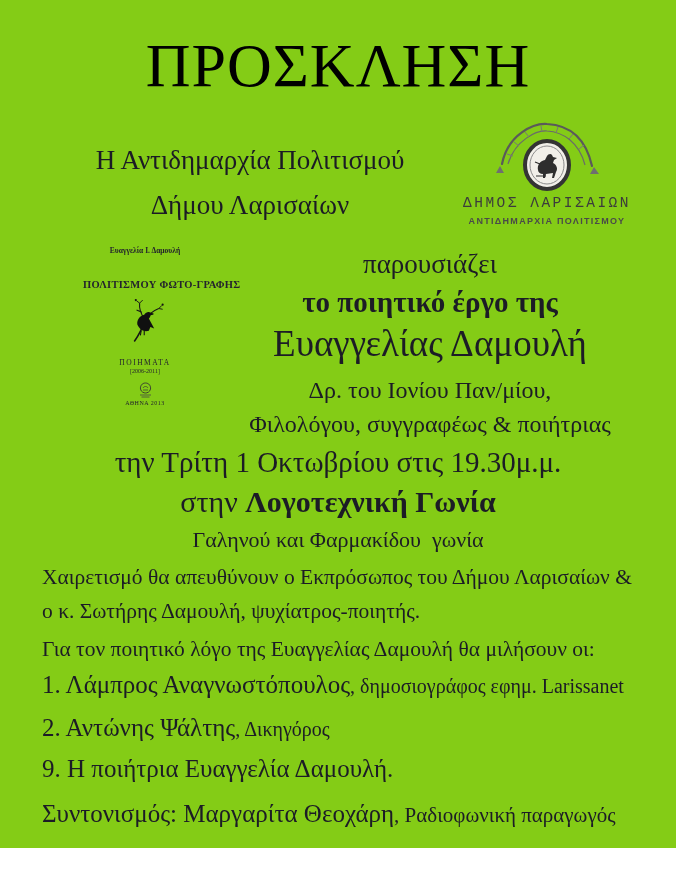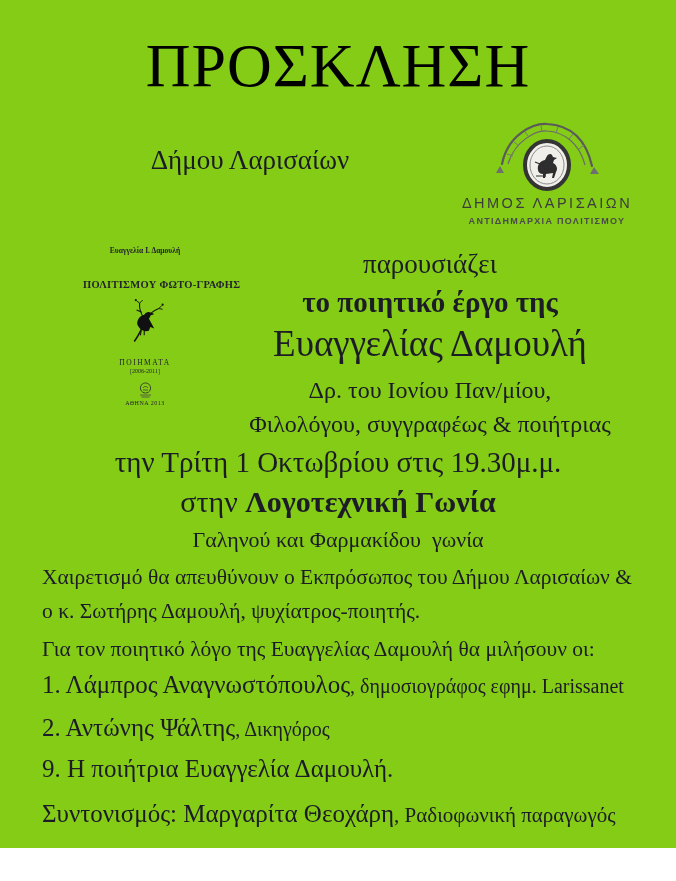--- a/index.html
+++ b/index.html
@@ -21,21 +21,21 @@
   }
 
   
   .host{top:138px;left:48px;width:404px;text-align:center;
         font-size:27px;line-height:45px;color:#1b1b25;}
 
   
   .logo{top:120px;left:450px;width:194px;text-align:center;color:#3d3d3d;}
   .logo .emblem{width:122px;height:74px;display:block;margin:0 auto;}
   .logo-name{
-    font-family:Liberation Sans, sans-serif;
+    font-family:Liberation Mono, monospace;
     font-size:14.5px;letter-spacing:2.5px;color:#3c3c3c;
     margin-top:1px;white-space:nowrap;
   }
   .logo-sub{
     font-family:"Liberation Sans","DejaVu Sans",sans-serif;
     font-size:9px;font-weight:bold;letter-spacing:1.3px;color:#4a4a4a;
     margin-top:5px;white-space:nowrap;
   }
 
   
@@ -80,20 +80,21 @@
   .coord .co-role{font-size:21px;}
 </style>
 </head>
 <body>
 
 <div class="page">
 
   <div class="abs title">ΠΡΟΣΚΛΗΣΗ</div>
 
   <div class="abs host">
+    <div>Η Αντιδημαρχία Πολιτισμού</div>
     <div>Δήμου Λαρισαίων</div>
   </div>
 
   <div class="abs logo">
     <svg class="emblem" viewBox="0 0 122 74" aria-hidden="true">
 
       <path d="M16,44 C22,14 48,3 61,4 C80,5 99,15 106,46" fill="none" stroke="#5a5a5a" stroke-width="2.2" stroke-linecap="round"></path>
       <path d="M22,44 C29,20 51,10 61,11 C77,12 93,22 99,45" fill="none" stroke="#6a6a6a" stroke-width="1.2"></path>
       <path d="M27,36 l-6,-2 M33,26 l-5,-4 M43,17 l-4,-5 M56,12 l-1,-6 M70,13 l2,-6 M83,19 l4,-5 M93,29 l5,-4" stroke="#777" stroke-width="1" fill="none"></path>
       <path d="M14,46 l-4,7 8,0 z M108,47 l5,7 -9,0 z" fill="#6f6f6f"></path>

